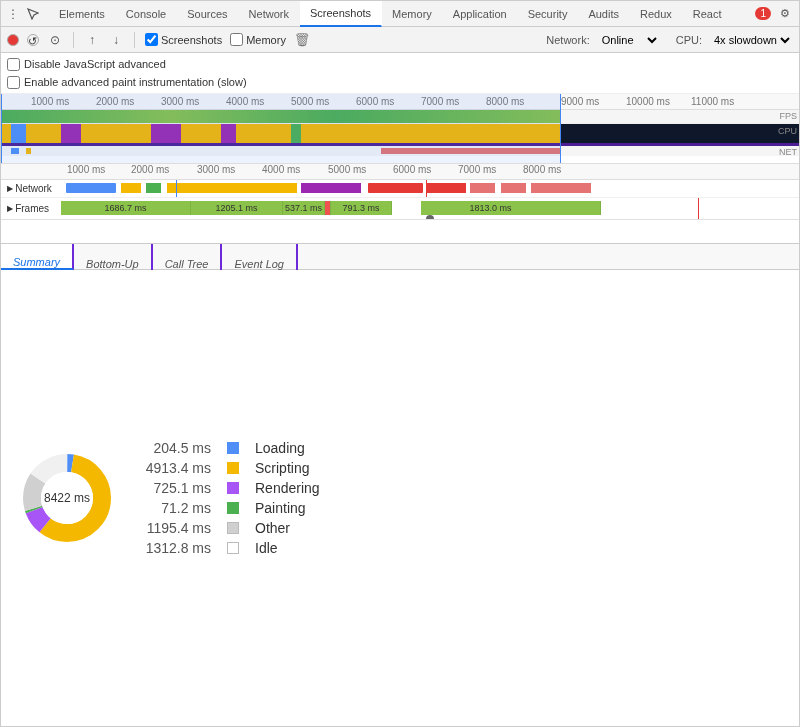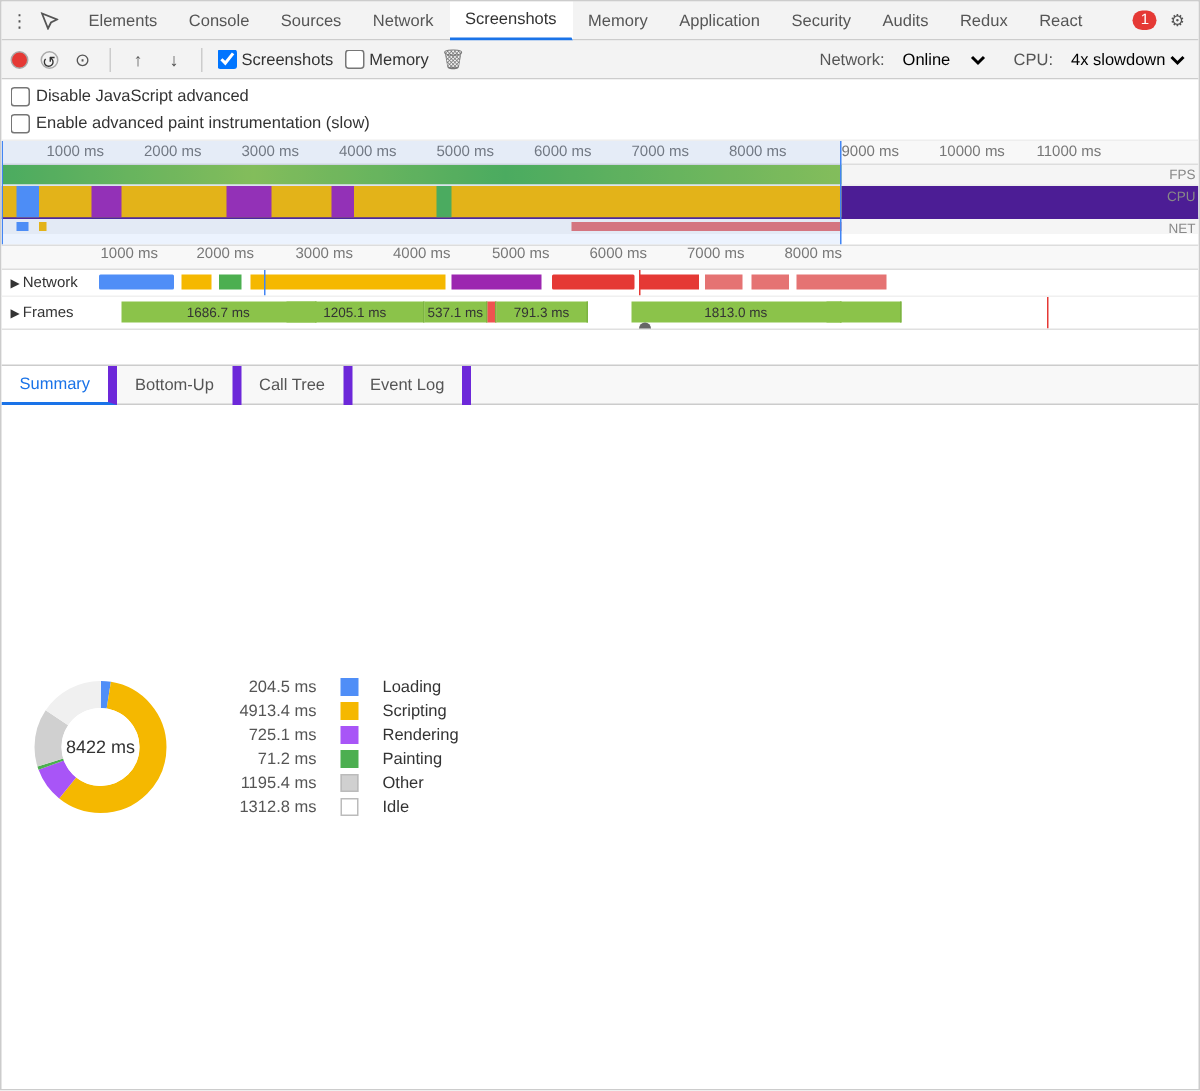--- a/index.html
+++ b/index.html
@@ -173,25 +173,26 @@
       align-items: center;
       border-bottom: 1px solid #ccc;
       background: #f8f8f8;
       height: 26px;
       flex-shrink: 0;
     }
     .bottom-tab {
       padding: 0 12px;
       height: 26px;
       display: flex;
-      align-items: center;
+      align-items: flex-end;
       cursor: pointer;
       font-size: 11px;
       color: #555;
-      border-right: 6px solid #6d28d9;
+      border-right: 2px solid #6d28d9;
+      font-style: italic;
     }
     .bottom-tab.active {
       background: #fff;
       color: #1a73e8;
       border-bottom: 2px solid #1a73e8;
     }
 
     
     .range-info {
       padding: 4px 8px;
@@ -228,21 +229,21 @@
 
     .legend {
       display: flex;
       flex-direction: column;
       gap: 4px;
     }
     .legend-item {
       display: flex;
       align-items: center;
       gap: 16px;
-      font-size: 11px;
+      font-size: 14px;
     }
     .legend-color {
       width: 12px;
       height: 12px;
       flex-shrink: 0;
     }
     .legend-ms {
       color: #555;
       min-width: 70px;
       text-align: right;
@@ -375,21 +376,21 @@
       <span class="ruler-tick" style="left:625px;">10000 ms</span>
       <span class="ruler-tick" style="left:690px;">11000 ms</span>
     </div>
 
     <div style="height:14px; position:relative; background:#f5f5f5; border-bottom:1px solid #eee; overflow:hidden;">
       <div style="position:absolute; right:2px; top:1px; font-size:9px; color:#888;">FPS</div>
 
       <div style="position:absolute; left:0; top:0; height:100%; width:560px; background: linear-gradient(to right, #4caf50 0%, #8bc34a 30%, #4caf50 60%, #8bc34a 100%);"></div>
     </div>
 
-    <div style="height:22px; position:relative; background:#4c1d95; border-bottom:1px solid #4c1d95; overflow:hidden;">
+    <div style="height:22px; position:relative; background:#0f172a; border-bottom:3px solid #4c1d95; overflow:hidden;">
       <div style="position:absolute; right:2px; top:2px; font-size:9px; color:#888;">CPU</div>
 
       <div style="position:absolute; left:0; top:0; height:100%; width:560px; background: #f5b800;"></div>
 
       <div style="position:absolute; left:60px; top:0; height:100%; width:20px; background:#9c27b0;"></div>
       <div style="position:absolute; left:150px; top:0; height:100%; width:30px; background:#9c27b0;"></div>
       <div style="position:absolute; left:220px; top:0; height:100%; width:15px; background:#9c27b0;"></div>
       <div style="position:absolute; left:290px; top:0; height:100%; width:10px; background:#4caf50;"></div>
 
       <div style="position:absolute; left:10px; top:0; height:100%; width:15px; background:#4f8ef7;"></div>
@@ -442,21 +443,21 @@
       </div>
     </div>
 
     <div class="track-row" style="height:22px; border-bottom: 1px solid #e0e0e0;">
       <div class="track-label">
         <span class="chevron">▶</span>
         <span>Frames</span>
       </div>
       <div class="track-content" style="position:relative; overflow:hidden;">
 
-        <div class="frame-bar" style="left:0; width:130px;margin-left:20px;">
+        <div class="frame-bar" style="left:0; width:130px;">
           <span>1686.7 ms</span>
         </div>
 
         <div class="frame-bar" style="left:130px; width:92px;">
           <span>1205.1 ms</span>
         </div>
 
         <div class="frame-bar" style="left:222px; width:42px;">
           <span>537.1 ms</span>
         </div>

